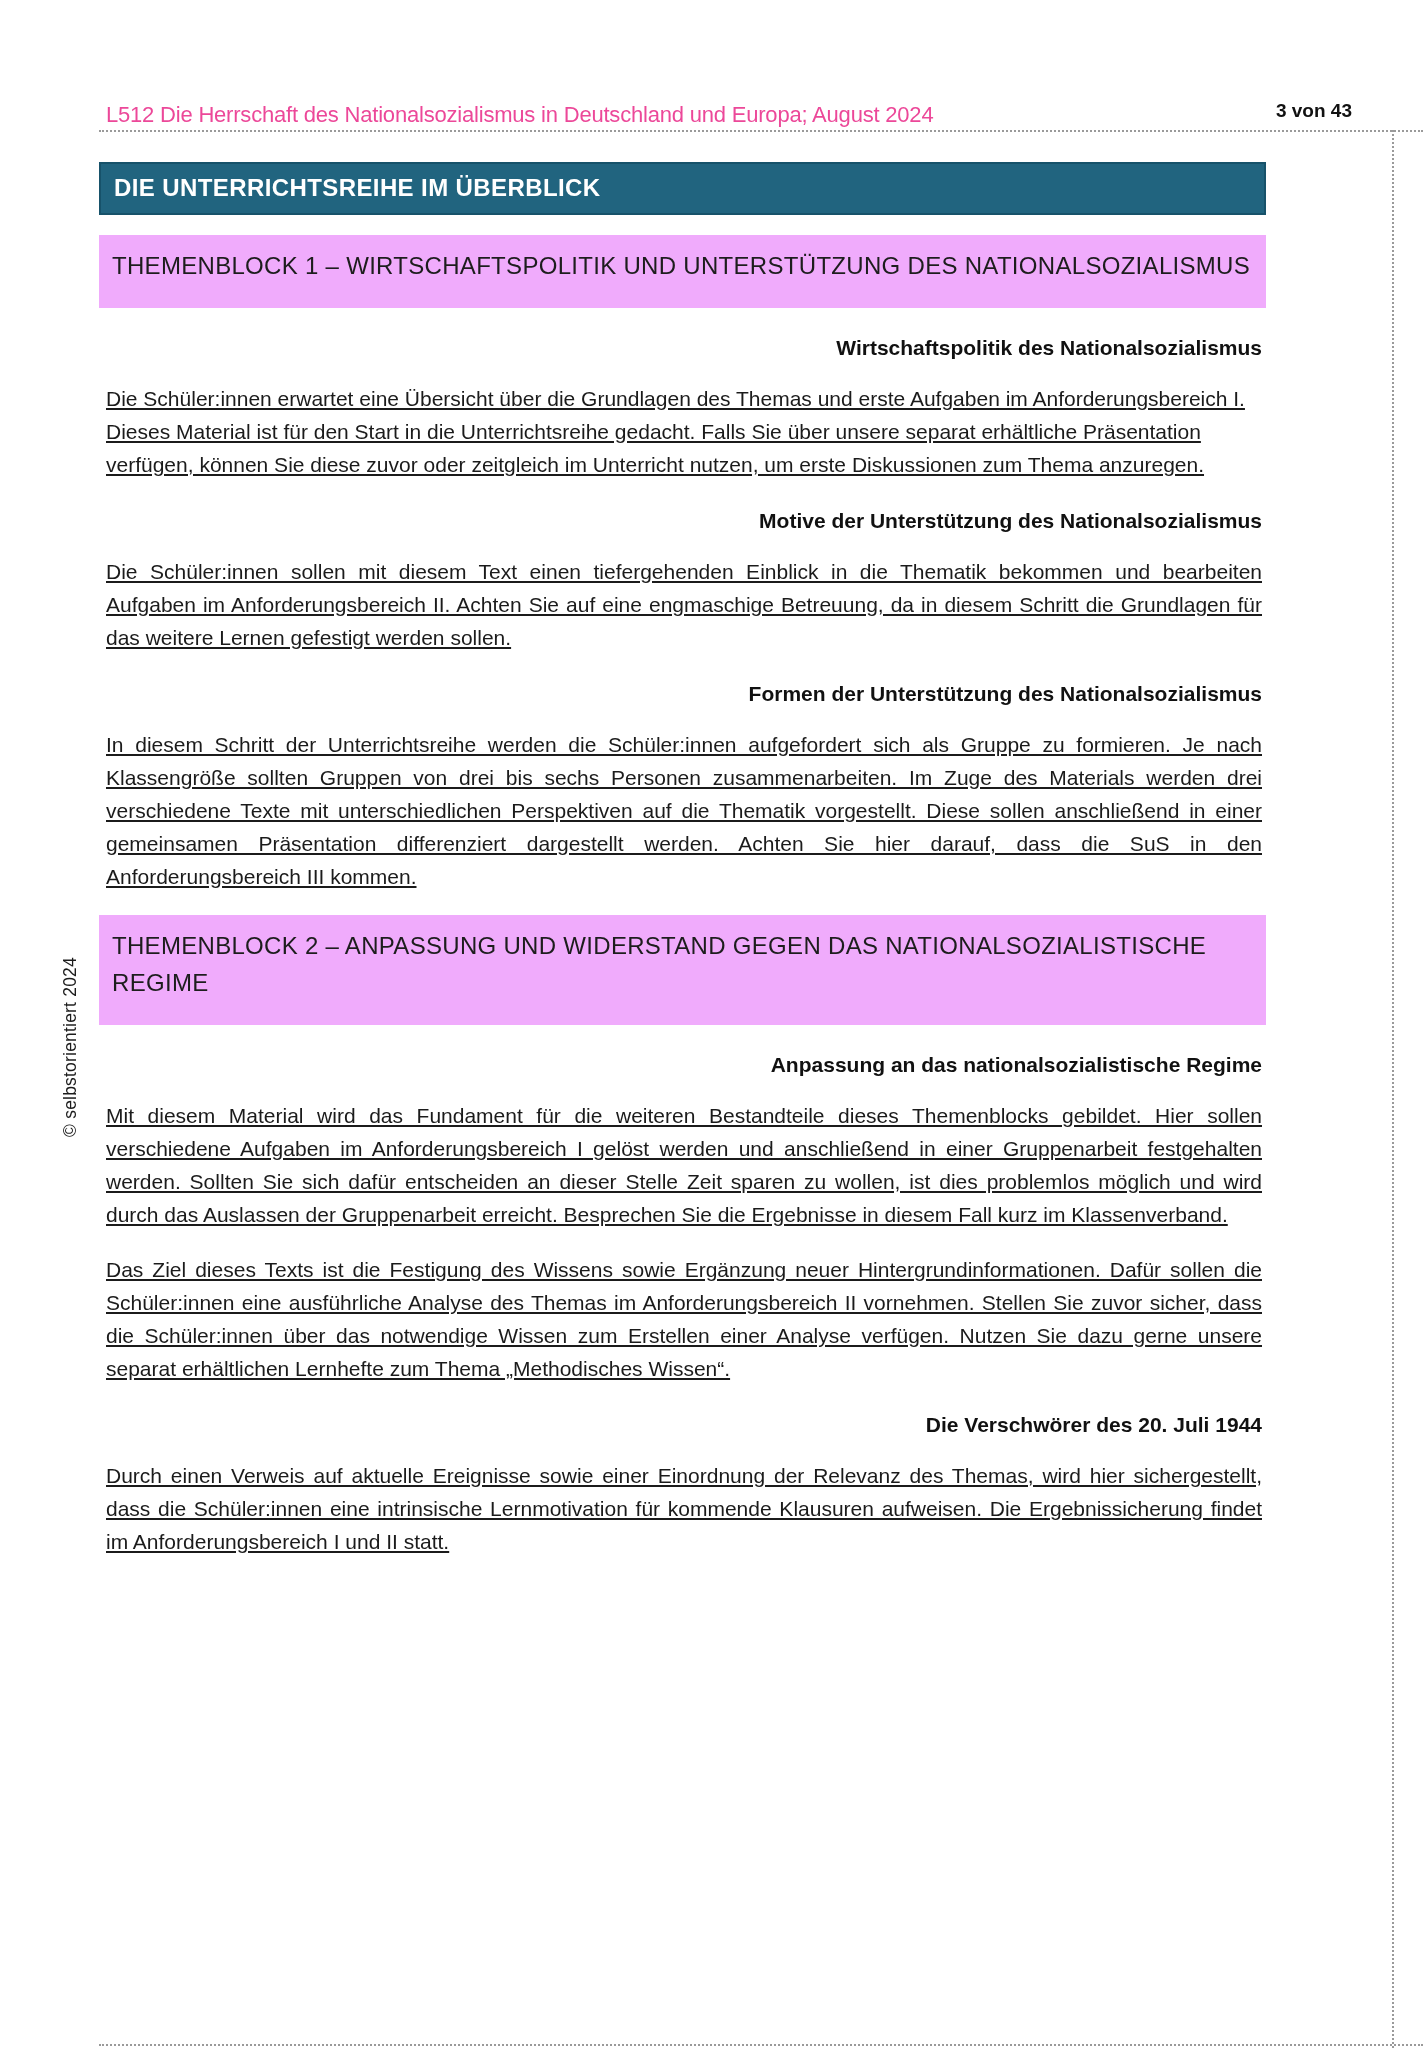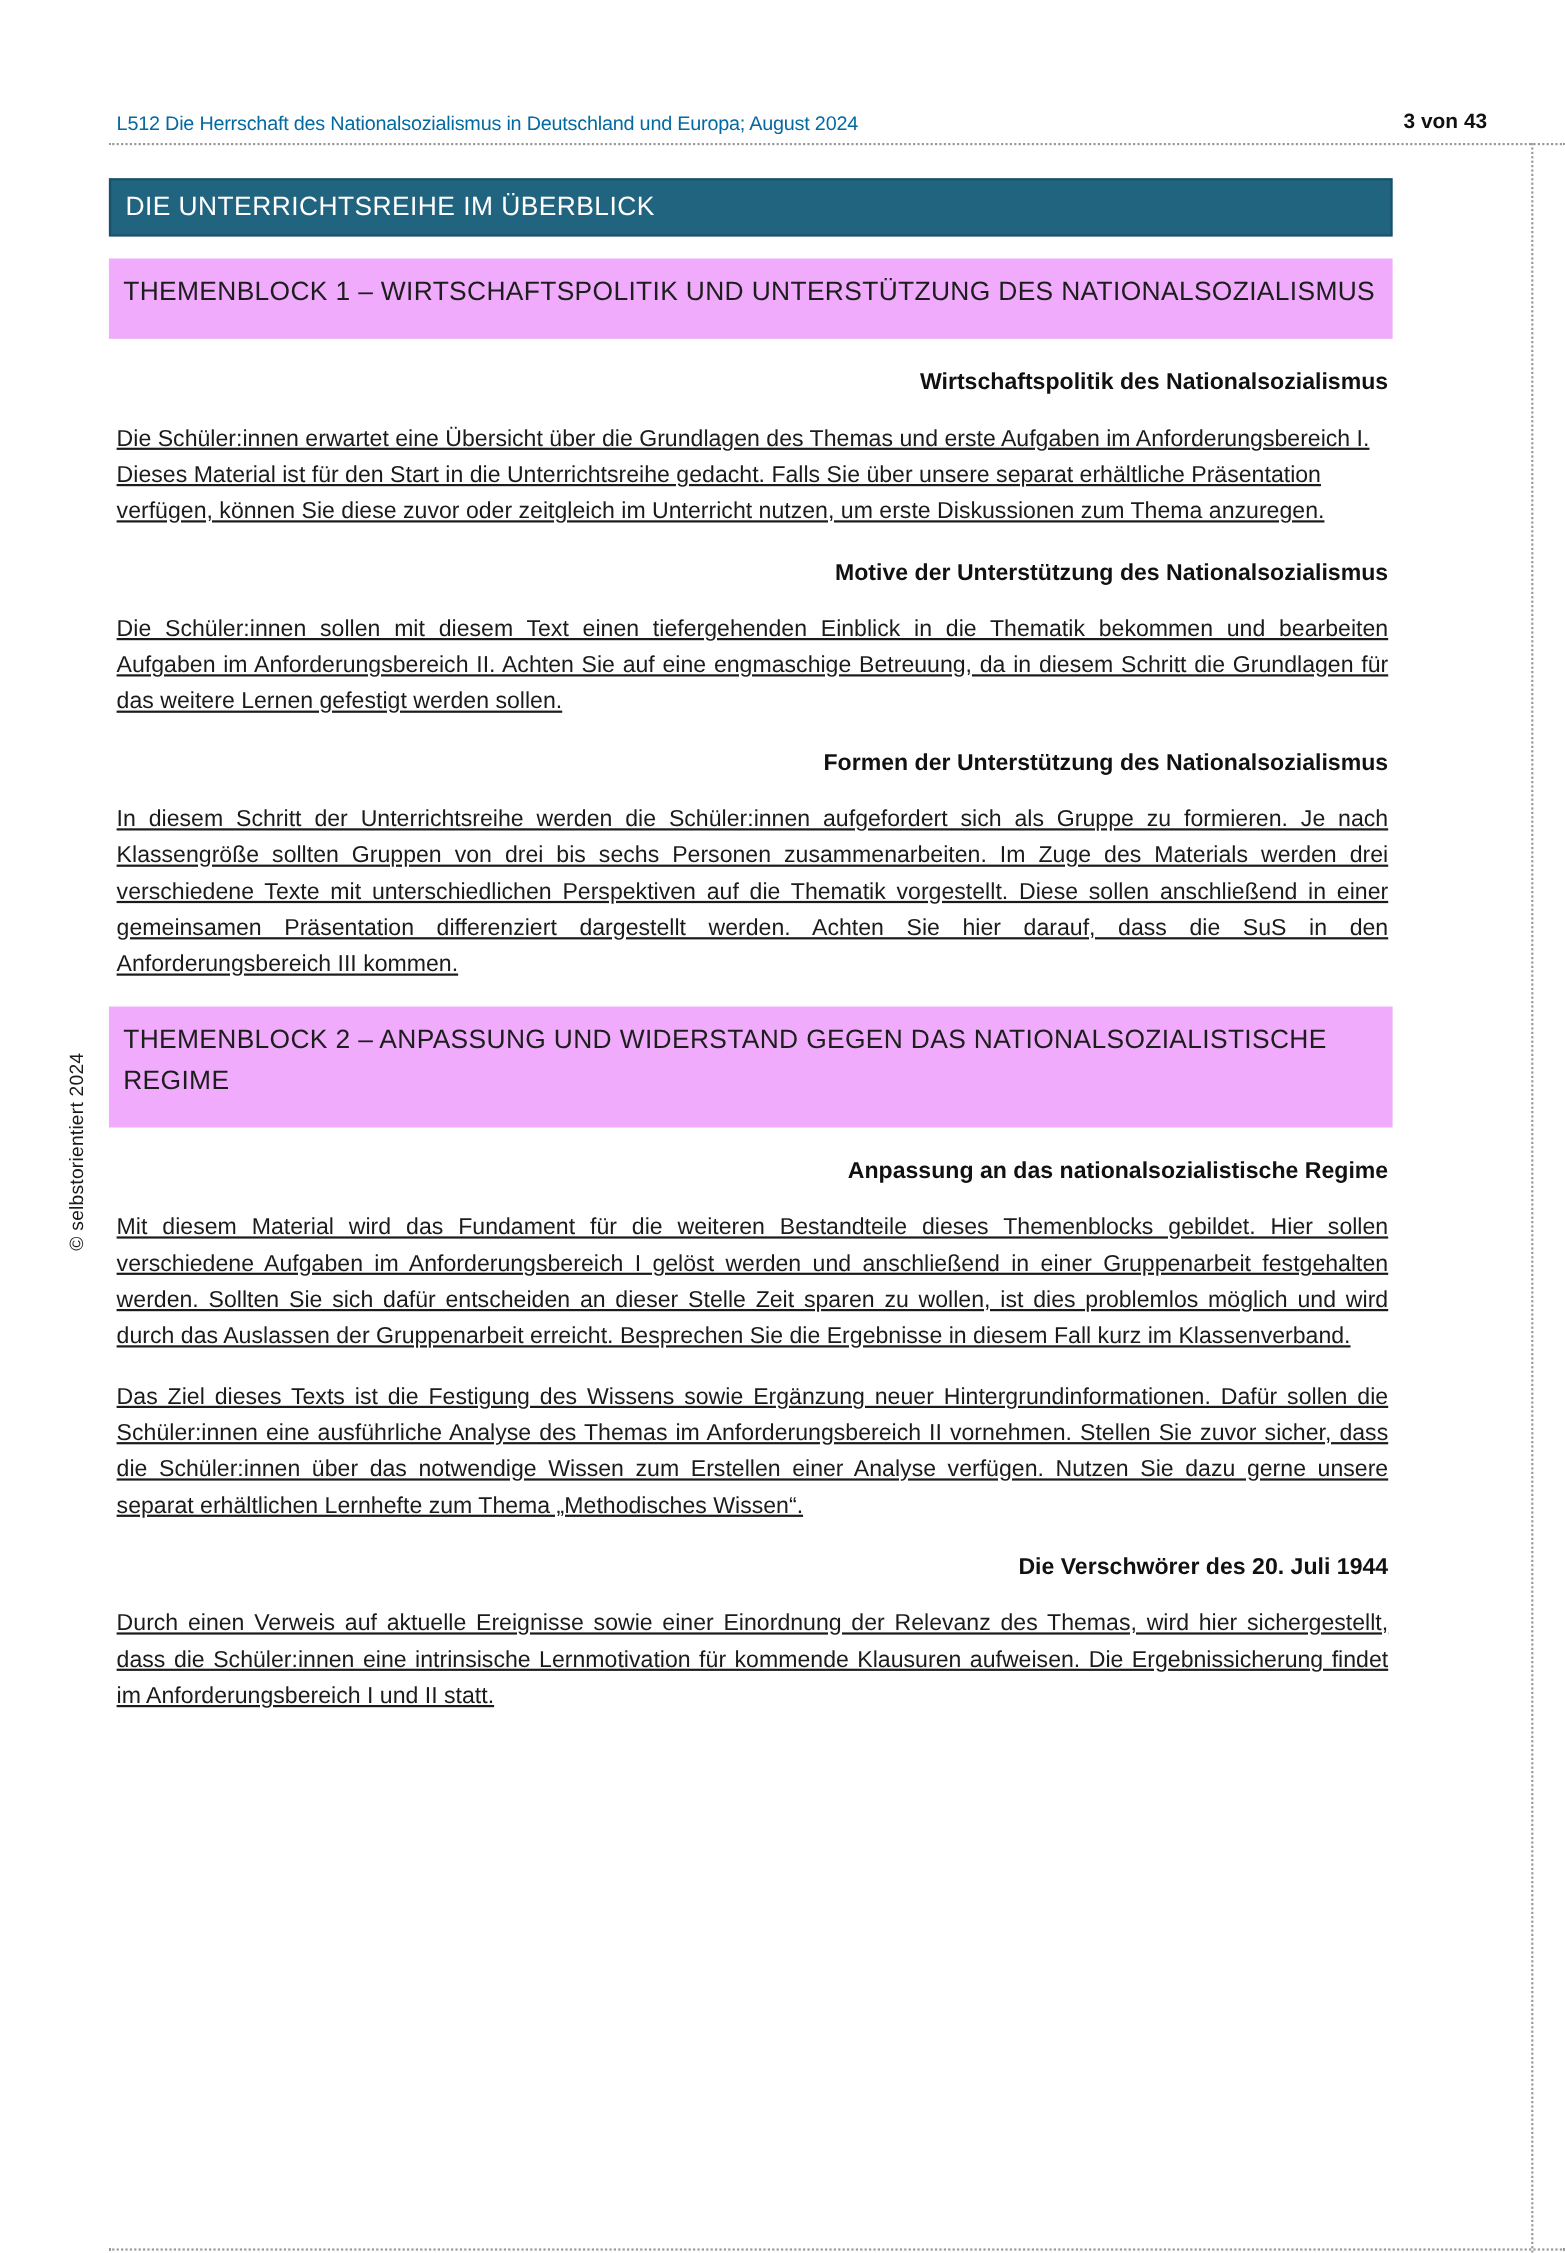--- a/index.html
+++ b/index.html
@@ -6,21 +6,21 @@
   .page{
     position:relative;
     width:1423px;height:2048px;
     background:#ffffff;
     font-family:"Liberation Sans","DejaVu Sans",sans-serif;
     color:#1b1b1b;
     overflow:hidden;
   }
   .doc-header-title{
     position:absolute;left:106px;top:102px;
-    font-size:18px;letter-spacing:-0.2px;color:#0369a1;
+    font-size:22px;letter-spacing:-0.2px;color:#ec4899;
     white-space:nowrap;
   }
   .doc-page-number{
     position:absolute;right:71px;top:100px;
     font-size:19px;font-weight:bold;color:#111;
   }
   .dotted-top{
     position:absolute;left:99px;right:0;top:130px;
     border-top:2px dotted #9a9a9a;height:0;
   }
@@ -37,21 +37,21 @@
     transform:translate(-50%,-50%) rotate(-90deg);
     white-space:nowrap;font-size:17.5px;color:#1b1b1b;letter-spacing:0.2px;
   }
   main{
     position:absolute;top:162px;left:106px;width:1156px;
   }
   .banner-dark{
     margin-left:-7px;margin-right:-4px;
     background:#21647f;
     border:2px solid rgba(10,59,82,0.45);
-    color:#ffffff;font-weight:normal;
+    color:#ffffff;font-weight:bold;
     font-size:24px;line-height:27px;
     letter-spacing:0.4px;
     padding:10px 13px 12px 13px;
     margin-bottom:20px;
   }
   .banner-light{
     margin-left:-7px;margin-right:-4px;
     background:#f0abfc;
     color:#1d1d1d;
     font-size:24px;line-height:37px;

